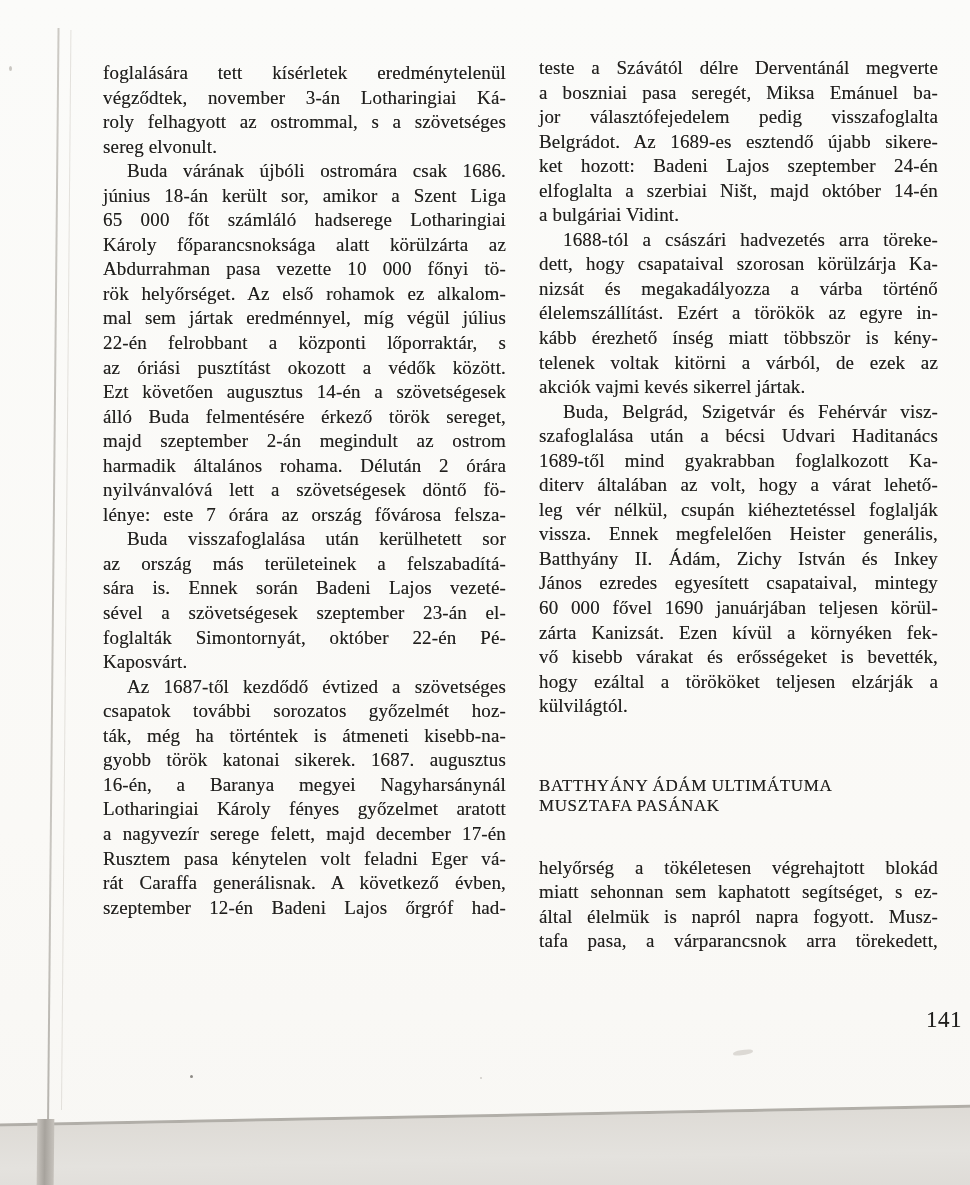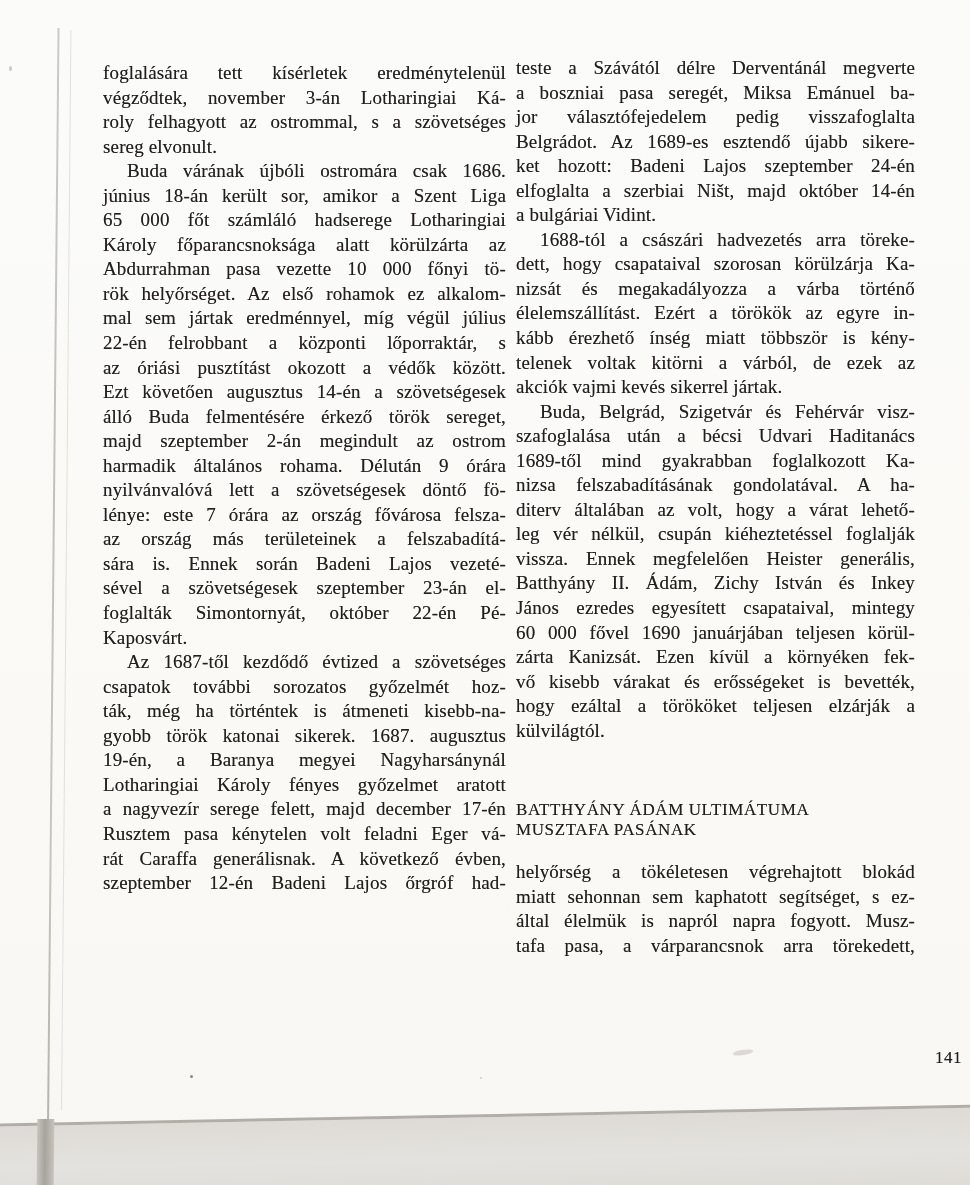--- a/index.html
+++ b/index.html
@@ -10,54 +10,54 @@
     height: 1185px;
     overflow: hidden;
     background: linear-gradient(180deg, #fbfbf9 0%, #faf9f6 70%, #f8f7f4 100%);
     font-family: "Liberation Serif", "DejaVu Serif", serif;
     color: #201f1d;
   }
 
   
   .col { position: absolute; }
   .col-left  { left: 103px; top: 61px; width: 403px; }
-  .col-right { left: 516px; top: 56px; width: 399px; }
+  .col-right { left: 539px; top: 56px; width: 399px; }
 
   .block { margin: 0; }
   .line {
     font-size: 19px;
     line-height: 24.55px;
     height: 24.55px;
     letter-spacing: 0.15px;
     white-space: nowrap;
     text-align: left;
     text-shadow: 0 0 0.6px rgba(34, 32, 30, 0.55);
   }
   .line.just {
     white-space: normal;
     text-align: justify;
     text-align-last: justify;
   }
   .line.indent { text-indent: 24px; }
 
-  .heading { margin-top: 57px; margin-bottom: 20px; }
+  .heading { margin-top: 57px; margin-bottom: 40px; }
   .heading .line {
     font-size: 17px;
     line-height: 20px;
     height: 20px;
     letter-spacing: 0.6px;
     text-align: left;
     text-align-last: auto;
   }
 
   .page-number {
     position: absolute;
-    top: 1048px;
+    top: 1007px;
     right: 8px;
-    font-size: 17px;
+    font-size: 23px;
     letter-spacing: 0.5px;
     text-shadow: 0 0 0.6px rgba(34, 32, 30, 0.55);
   }
 
   
   .crease-main {
     position: absolute;
     left: 47px; top: 28px;
     width: 2px; height: 1098px;
     background: linear-gradient(180deg, #c4c1bb 0%, #bab7b1 40%, #c0bdb7 75%, #aaa7a1 100%);
@@ -123,37 +123,38 @@
         <div class="line just">65 000 főt számláló hadserege Lotharingiai</div>
         <div class="line just">Károly főparancsnoksága alatt körülzárta az</div>
         <div class="line just">Abdurrahman pasa vezette 10 000 főnyi tö-</div>
         <div class="line just">rök helyőrséget. Az első rohamok ez alkalom-</div>
         <div class="line just">mal sem jártak eredménnyel, míg végül július</div>
         <div class="line just">22-én felrobbant a központi lőporraktár, s</div>
         <div class="line just">az óriási pusztítást okozott a védők között.</div>
         <div class="line just">Ezt követően augusztus 14-én a szövetségesek</div>
         <div class="line just">álló Buda felmentésére érkező török sereget,</div>
         <div class="line just">majd szeptember 2-án megindult az ostrom</div>
-        <div class="line just">harmadik általános rohama. Délután 9 órára</div>
+        <div class="line just">harmadik általános rohama. Délután 2 órára</div>
         <div class="line just">nyilvánvalóvá lett a szövetségesek döntő fö-</div>
         <div class="line just">lénye: este 7 órára az ország fővárosa felsza-</div>
       </div>
       <div class="block paragraph">
+        <div class="line indent just">Buda visszafoglalása után kerülhetett sor</div>
         <div class="line just">az ország más területeinek a felszabadítá-</div>
         <div class="line just">sára is. Ennek során Badeni Lajos vezeté-</div>
         <div class="line just">sével a szövetségesek szeptember 23-án el-</div>
         <div class="line just">foglalták Simontornyát, október 22-én Pé-</div>
         <div class="line">Kaposvárt.</div>
       </div>
       <div class="block paragraph">
         <div class="line indent just">Az 1687-től kezdődő évtized a szövetséges</div>
         <div class="line just">csapatok további sorozatos győzelmét hoz-</div>
         <div class="line just">ták, még ha történtek is átmeneti kisebb-na-</div>
         <div class="line just">gyobb török katonai sikerek. 1687. augusztus</div>
-        <div class="line just">19-én, a Baranya megyei Nagyharsánynál</div>
+        <div class="line just">16-én, a Baranya megyei Nagyharsánynál</div>
         <div class="line just">Lotharingiai Károly fényes győzelmet aratott</div>
         <div class="line just">a nagyvezír serege felett, majd december 17-én</div>
         <div class="line just">Rusztem pasa kénytelen volt feladni Eger vá-</div>
         <div class="line just">rát Caraffa generálisnak. A következő évben,</div>
         <div class="line just">szeptember 12-én Badeni Lajos őrgróf had-</div>
       </div>
     </div>
   <div class="col col-right">
       <div class="block paragraph">
         <div class="line just">teste a Szávától délre Derventánál megverte</div>
@@ -170,21 +171,20 @@
         <div class="line just">nizsát és megakadályozza a várba történő</div>
         <div class="line just">élelemszállítást. Ezért a törökök az egyre in-</div>
         <div class="line just">kább érezhető ínség miatt többször is kény-</div>
         <div class="line just">telenek voltak kitörni a várból, de ezek az</div>
         <div class="line">akciók vajmi kevés sikerrel jártak.</div>
       </div>
       <div class="block paragraph">
         <div class="line indent just">Buda, Belgrád, Szigetvár és Fehérvár visz-</div>
         <div class="line just">szafoglalása után a bécsi Udvari Haditanács</div>
         <div class="line just">1689-től mind gyakrabban foglalkozott Ka-</div>
-        <div class="line just">nizsa felszabadításának gondolatával. A ha-</div>
         <div class="line just">diterv általában az volt, hogy a várat lehető-</div>
         <div class="line just">leg vér nélkül, csupán kiéheztetéssel foglalják</div>
         <div class="line just">vissza. Ennek megfelelően Heister generális,</div>
         <div class="line just">Batthyány II. Ádám, Zichy István és Inkey</div>
         <div class="line just">János ezredes egyesített csapataival, mintegy</div>
         <div class="line just">60 000 fővel 1690 januárjában teljesen körül-</div>
         <div class="line just">zárta Kanizsát. Ezen kívül a környéken fek-</div>
         <div class="line just">vő kisebb várakat és erősségeket is bevették,</div>
         <div class="line just">hogy ezáltal a törököket teljesen elzárják a</div>
         <div class="line">külvilágtól.</div>

